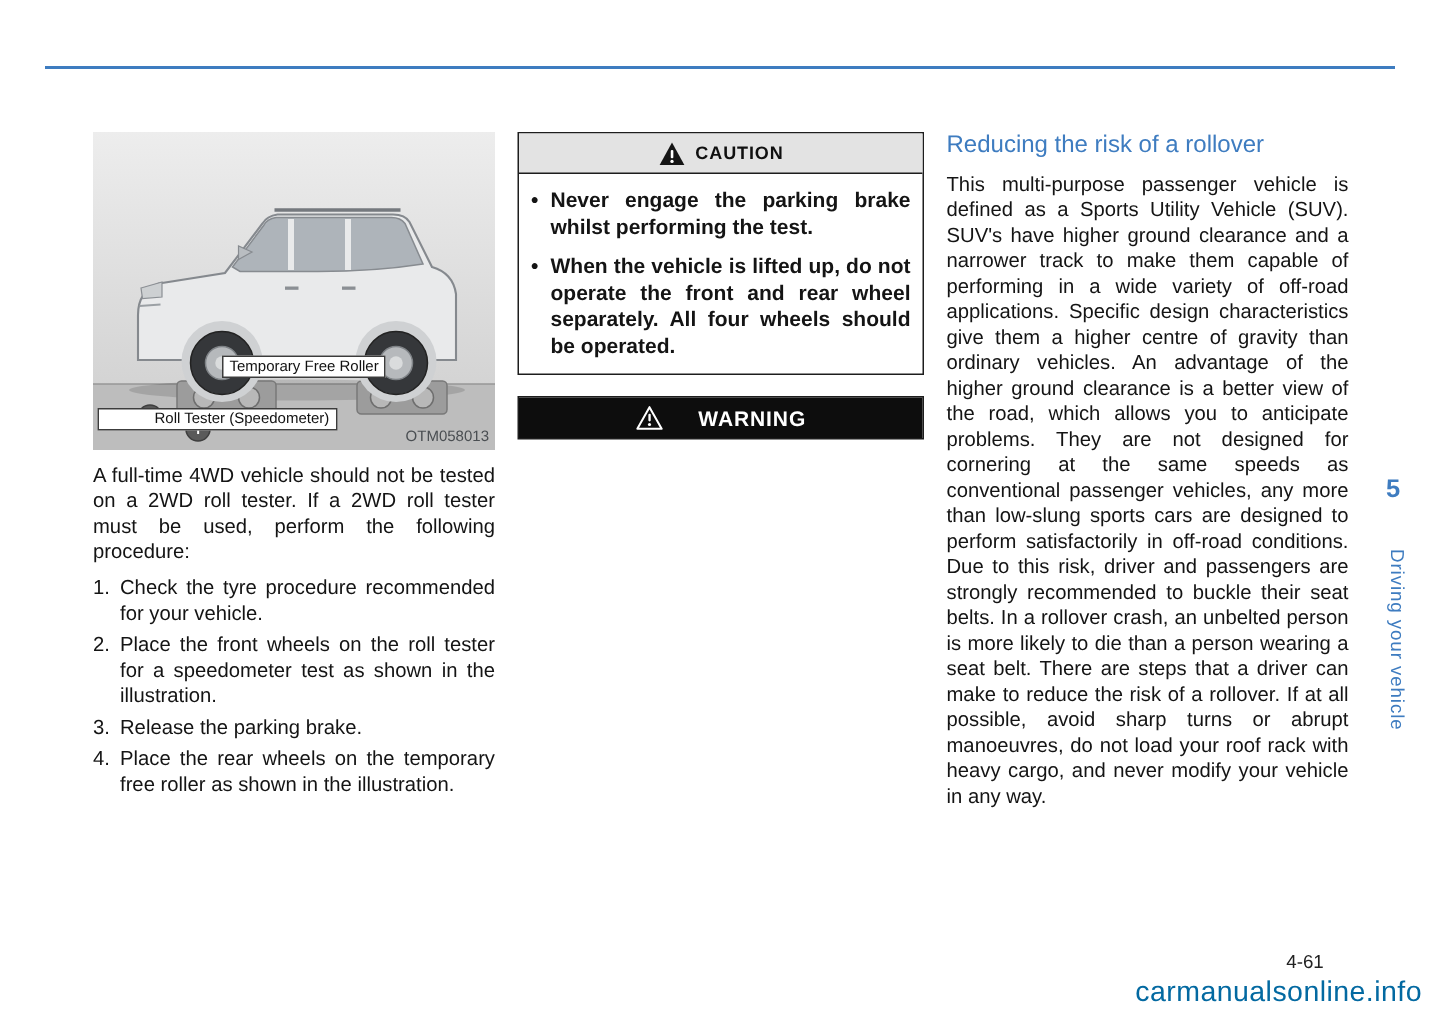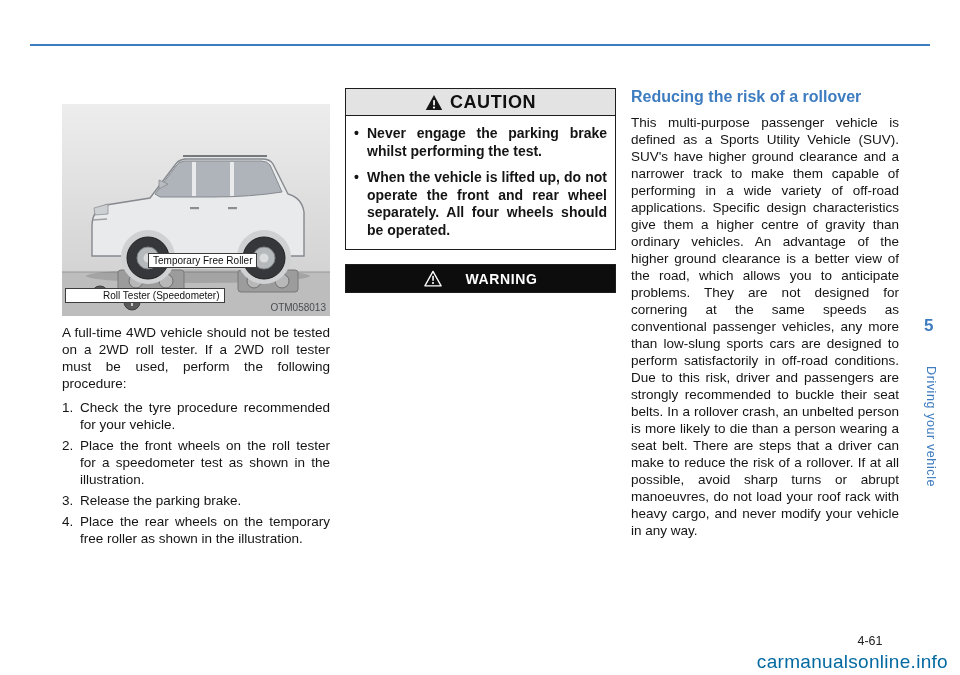--- a/index.html
+++ b/index.html
@@ -3,21 +3,21 @@
 <meta charset="utf-8">
 <style>
   * { margin:0; padding:0; box-sizing:border-box; }
   html,body { background:#ffffff; }
   body { font-family:"Liberation Sans", sans-serif; color:#141414; }
   .page { position:relative; width:960px; height:675px; background:#fff; overflow:hidden; }
 
   .top-rule { position:absolute; left:30px; top:44px; width:900px; height:2px; background:#3e7cc0; }
 
   .col { position:absolute; top:88px; }
-  .col-left  { left:62px;  width:268px;margin-top:16px; }
+  .col-left  { left:62px;  width:268px; }
   .col-mid   { left:345px; width:271px; }
   .col-right { left:631px; width:268px; }
 
   
   .figure { position:relative; width:268px; height:212px; margin-bottom:8px; }
   .fig-art { display:block; width:268px; height:212px; }
   .fig-label { position:absolute; background:#fff; border:1px solid #3c3c3c; font-size:10px;
                line-height:13px; padding:0 4px; color:#111; white-space:nowrap; }
   .label-roller { left:86px; top:149px; }
   .label-tester { left:3px;  top:184px;padding-left:37px; }
@@ -29,36 +29,36 @@
 
   .steps { list-style:none; }
   .step { display:flex; font-size:13.5px; line-height:17px; margin-bottom:4px; }
   .step-num { width:18px; flex:none; }
   .step-text { flex:1; text-align:justify; }
 
   
   .safety-box { border:1px solid #1d1d1d; background:#fff; }
   .caution-header { height:27px; background:#e3e3e3; border-bottom:1px solid #1d1d1d;
                     display:flex; align-items:center; justify-content:center; gap:7px; }
-  .caution-title { font-weight:bold; font-size:18px; letter-spacing:0.6px; color:#101010; }
+  .caution-title { font-weight:bold; font-size:12px; letter-spacing:0.6px; color:#101010; }
   .caution-body { padding:9px 8px 10px 8px; }
   .bullet-item { display:flex; font-size:14px; line-height:17.5px; font-weight:bold; margin-bottom:9px; }
   .bullet-item:last-child { margin-bottom:0; }
   .bullet { width:13px; flex:none; }
   .bullet-text { flex:1; text-align:justify; }
 
   .warning-box { margin-top:14px; }
   .warning-header { height:27px; background:#0d0d0d;
                     display:flex; align-items:center; justify-content:center; gap:24px; }
   .warning-title { font-weight:bold; font-size:14px; letter-spacing:0.6px; color:#ffffff; }
   .warning-body { padding:10px 9px 12px 9px; font-size:14px; line-height:17.5px;
                   font-weight:bold; text-align:justify; }
 
   
-  .section-heading { color:#3e7cc0; font-size:16px; font-weight:bold; margin-bottom:8px; }
+  .section-heading { color:#3e7cc0; font-size:16px; font-weight:normal; margin-bottom:8px; }
 
   
   .chapter-num { position:absolute; left:924px; top:316px; color:#3e7cc0;
                  font-size:17px; font-weight:bold; }
   .side-label { position:absolute; left:924px; top:366px; color:#3e7cc0; font-size:12.5px;
                 writing-mode:vertical-rl; letter-spacing:0.6px; }
   .page-num { position:absolute; left:840px; top:634px; width:60px; text-align:center;
               font-size:12.5px; color:#222; }
   .watermark { position:absolute; right:12px; bottom:2px; font-size:19px; color:#0369a1;
                letter-spacing:0.3px; }

